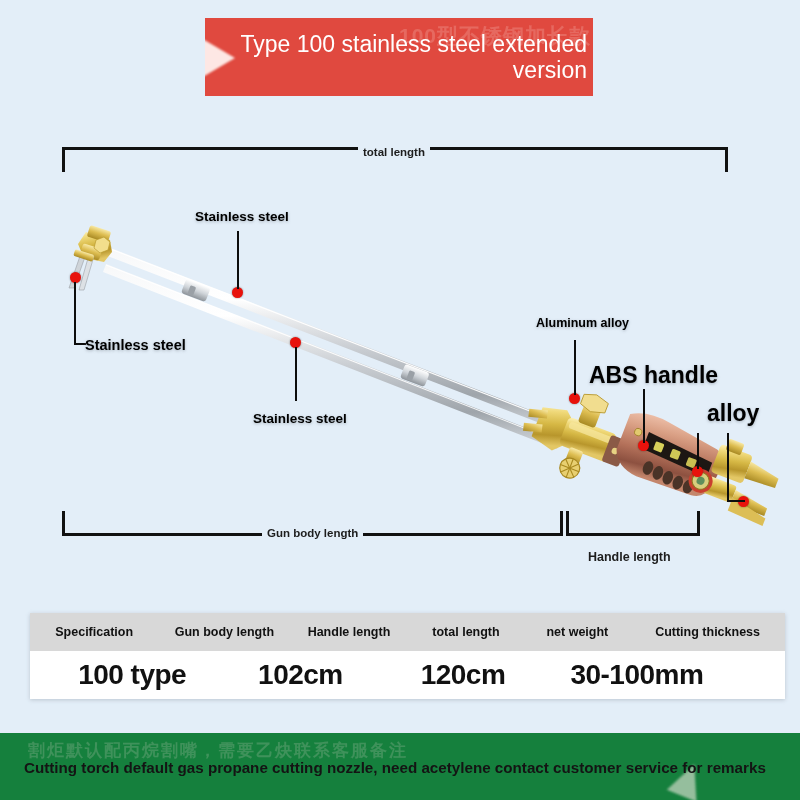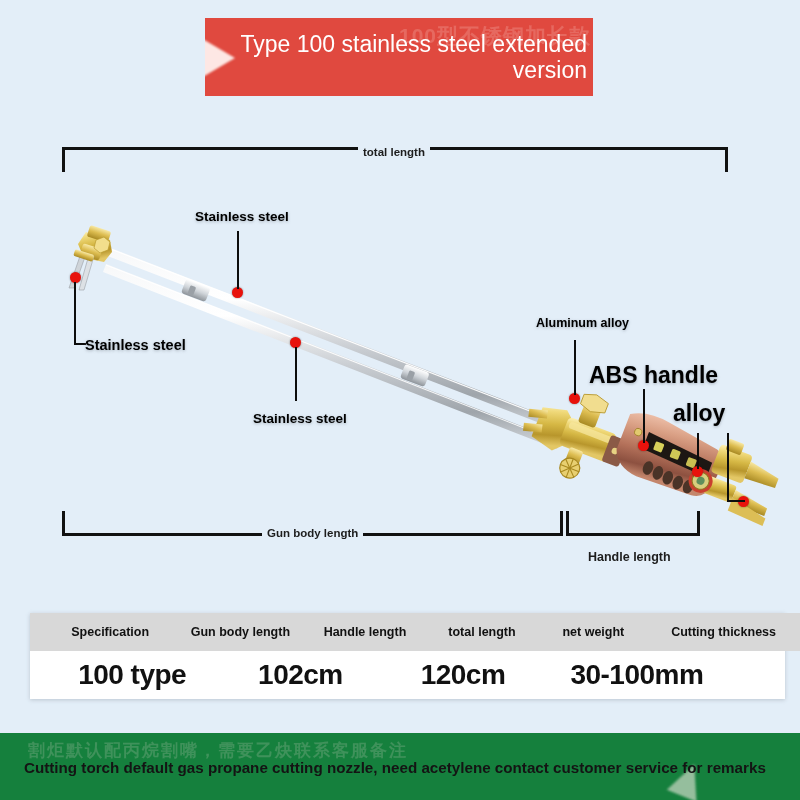--- a/index.html
+++ b/index.html
@@ -171,21 +171,20 @@
     width: 755px;
     box-shadow: 0 1px 4px rgba(140,150,160,0.45);
   }
   .spec-row {
     display: flex;
     width: 100%;
   }
   .spec-head {
     background: #d8d8d8;
     height: 38px;
-    padding-left: 16px;
   }
   .spec-vals {
     background: #ffffff;
     height: 48px;
   }
   .spec-cell {
     display: flex;
     align-items: center;
     justify-content: center;
     text-align: center;
@@ -419,21 +418,21 @@
 
   <div class="dot" style="left:638px; top:440px;"></div>
   <div class="leader" style="left:643px; top:389px; height:54px;"></div>
   <div class="callout-label" style="left:589px; top:362px; font-size:23px;">ABS handle</div>
 
   <div class="dot" style="left:692px; top:466px;"></div>
   <div class="dot" style="left:738px; top:496px;"></div>
   <div class="leader" style="left:697px; top:433px; height:36px;"></div>
   <div class="leader" style="left:727px; top:433px; height:68px;"></div>
   <div class="leader-h" style="left:727px; top:500px; width:18px;"></div>
-  <div class="callout-label" style="left:673px; top:400px; font-size:23px;">alloy</div>
+  <div class="callout-label" style="left:707px; top:400px; font-size:23px;">alloy</div>
 
   <div class="spec-table">
     <div class="spec-row spec-head">
       <div class="spec-cell c0">Specification</div>
       <div class="spec-cell c1">Gun body length</div>
       <div class="spec-cell c2">Handle length</div>
       <div class="spec-cell c3">total length</div>
       <div class="spec-cell c4">net weight</div>
       <div class="spec-cell c5">Cutting thickness</div>
     </div>

